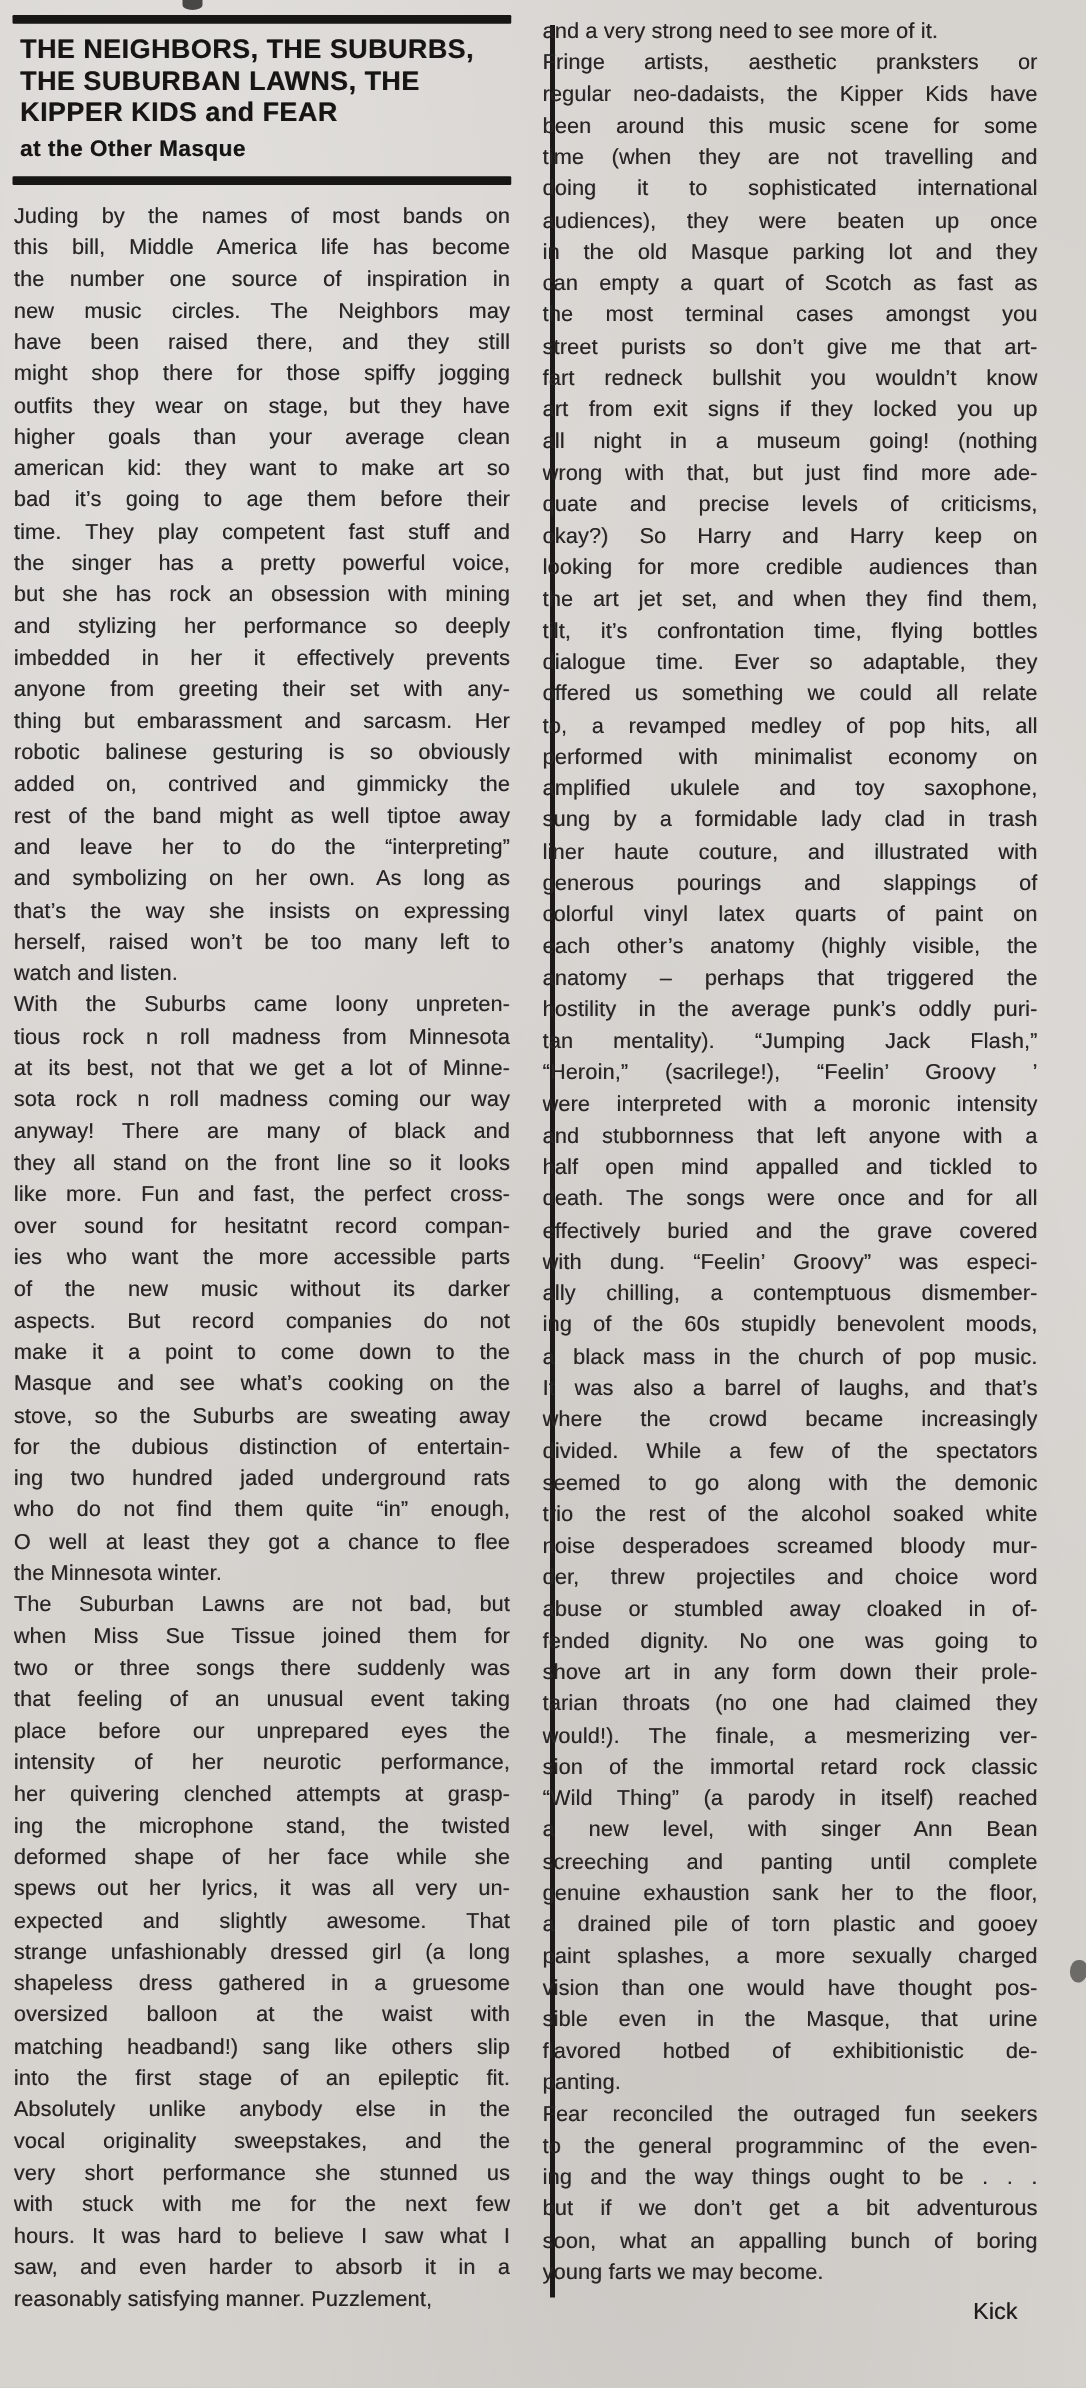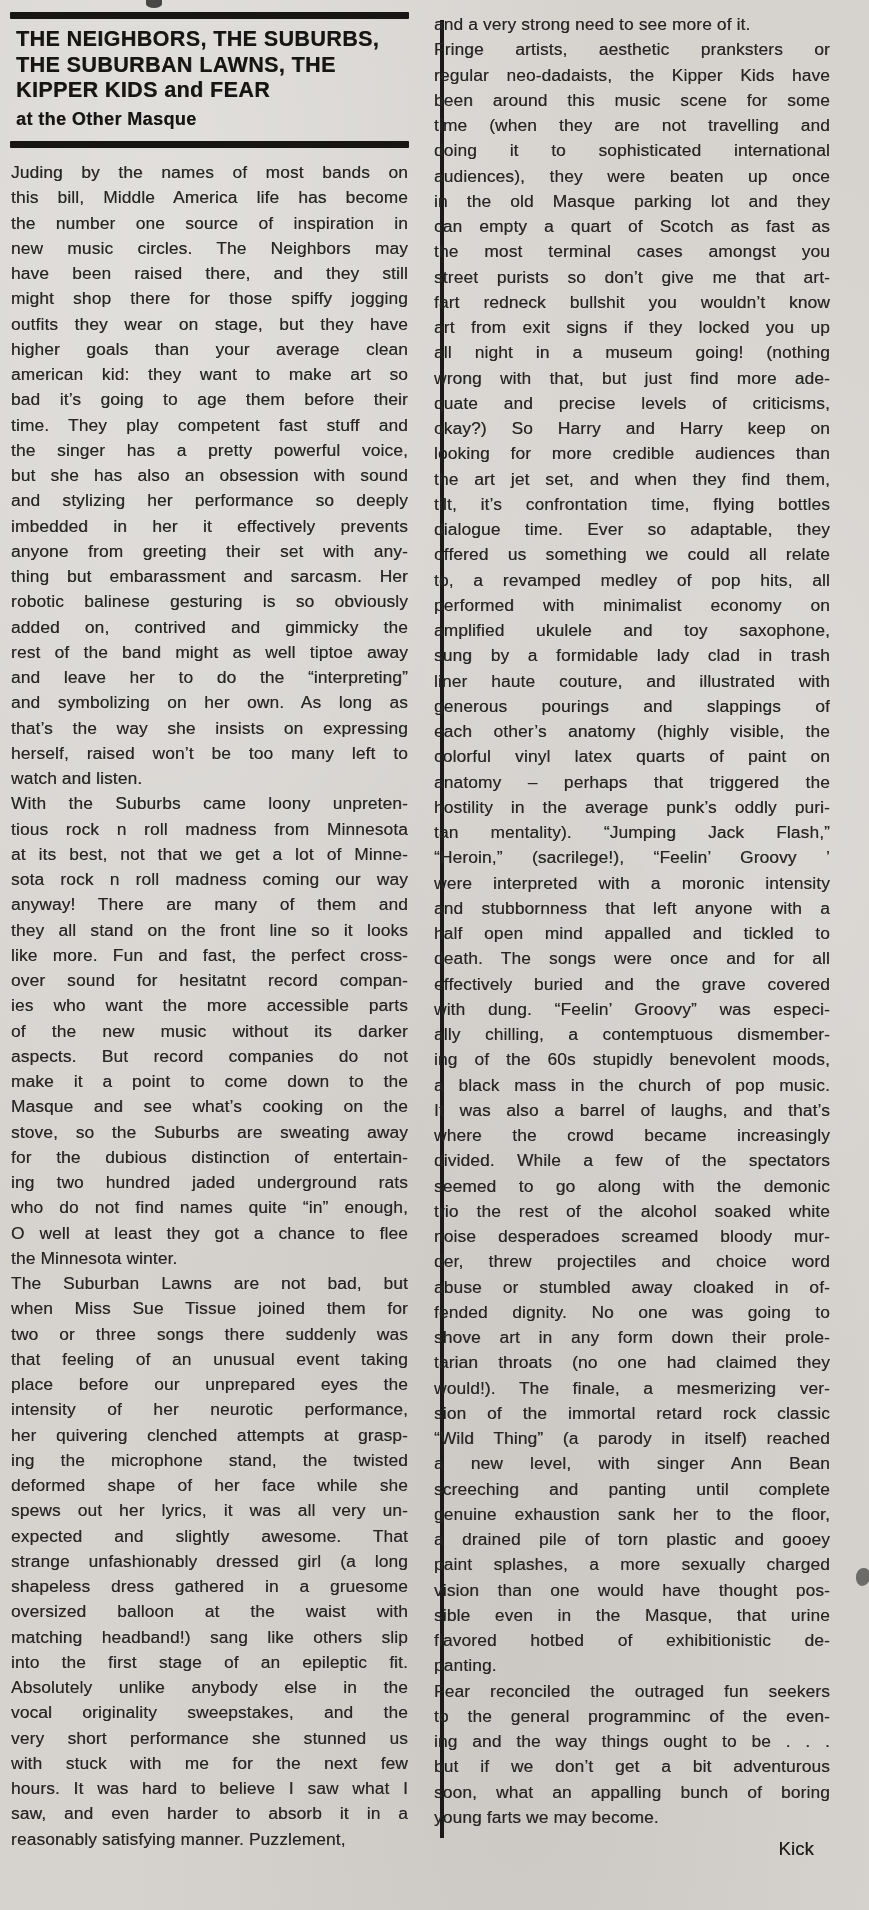--- a/index.html
+++ b/index.html
@@ -113,52 +113,52 @@
         <div class="line">the number one source of inspiration in</div>
         <div class="line">new music circles. The Neighbors may</div>
         <div class="line">have been raised there, and they still</div>
         <div class="line">might shop there for those spiffy jogging</div>
         <div class="line">outfits they wear on stage, but they have</div>
         <div class="line">higher goals than your average clean</div>
         <div class="line">american kid: they want to make art so</div>
         <div class="line">bad it’s going to age them before their</div>
         <div class="line">time. They play competent fast stuff and</div>
         <div class="line">the singer has a pretty powerful voice,</div>
-        <div class="line">but she has also an obsession with sound</div>
+        <div class="line">but she has rock an obsession with mining</div>
         <div class="line">and stylizing her performance so deeply</div>
         <div class="line">imbedded in her it effectively prevents</div>
         <div class="line">anyone from greeting their set with any-</div>
         <div class="line">thing but embarassment and sarcasm. Her</div>
         <div class="line">robotic balinese gesturing is so obviously</div>
         <div class="line">added on, contrived and gimmicky the</div>
         <div class="line">rest of the band might as well tiptoe away</div>
         <div class="line">and leave her to do the “interpreting”</div>
         <div class="line">and symbolizing on her own. As long as</div>
         <div class="line">that’s the way she insists on expressing</div>
         <div class="line">herself, raised won’t be too many left to</div>
         <div class="line last">watch and listen.</div>
       </div>
       <div class="para">
         <div class="line">With the Suburbs came loony unpreten-</div>
         <div class="line">tious rock n roll madness from Minnesota</div>
         <div class="line">at its best, not that we get a lot of Minne-</div>
         <div class="line">sota rock n roll madness coming our way</div>
-        <div class="line">anyway! There are many of them and</div>
+        <div class="line">anyway! There are many of black and</div>
         <div class="line">they all stand on the front line so it looks</div>
         <div class="line">like more. Fun and fast, the perfect cross-</div>
         <div class="line">over sound for hesitatnt record compan-</div>
         <div class="line">ies who want the more accessible parts</div>
         <div class="line">of the new music without its darker</div>
         <div class="line">aspects. But record companies do not</div>
         <div class="line">make it a point to come down to the</div>
         <div class="line">Masque and see what’s cooking on the</div>
         <div class="line">stove, so the Suburbs are sweating away</div>
         <div class="line">for the dubious distinction of entertain-</div>
         <div class="line">ing two hundred jaded underground rats</div>
-        <div class="line">who do not find names quite “in” enough,</div>
+        <div class="line">who do not find them quite “in” enough,</div>
         <div class="line">O well at least they got a chance to flee</div>
         <div class="line last">the Minnesota winter.</div>
       </div>
       <div class="para">
         <div class="line">The Suburban Lawns are not bad, but</div>
         <div class="line">when Miss Sue Tissue joined them for</div>
         <div class="line">two or three songs there suddenly was</div>
         <div class="line">that feeling of an unusual event taking</div>
         <div class="line">place before our unprepared eyes the</div>
         <div class="line">intensity of her neurotic performance,</div>
@@ -210,22 +210,22 @@
           <div class="line">the art jet set, and when they find them,</div>
           <div class="line">tilt, it’s confrontation time, flying bottles</div>
           <div class="line">dialogue time. Ever so adaptable, they</div>
           <div class="line">offered us something we could all relate</div>
           <div class="line">to, a revamped medley of pop hits, all</div>
           <div class="line">performed with minimalist economy on</div>
           <div class="line">amplified ukulele and toy saxophone,</div>
           <div class="line">sung by a formidable lady clad in trash</div>
           <div class="line">liner haute couture, and illustrated with</div>
           <div class="line">generous pourings and slappings of</div>
+          <div class="line">colorful vinyl latex quarts of paint on</div>
           <div class="line">each other’s anatomy (highly visible, the</div>
-          <div class="line">colorful vinyl latex quarts of paint on</div>
           <div class="line">anatomy – perhaps that triggered the</div>
           <div class="line">hostility in the average punk’s oddly puri-</div>
           <div class="line">tan mentality). “Jumping Jack Flash,”</div>
           <div class="line">“Heroin,” (sacrilege!), “Feelin’ Groovy ’</div>
           <div class="line">were interpreted with a moronic intensity</div>
           <div class="line">and stubbornness that left anyone with a</div>
           <div class="line">half open mind appalled and tickled to</div>
           <div class="line">death. The songs were once and for all</div>
           <div class="line">effectively buried and the grave covered</div>
           <div class="line">with dung. “Feelin’ Groovy” was especi-</div>

